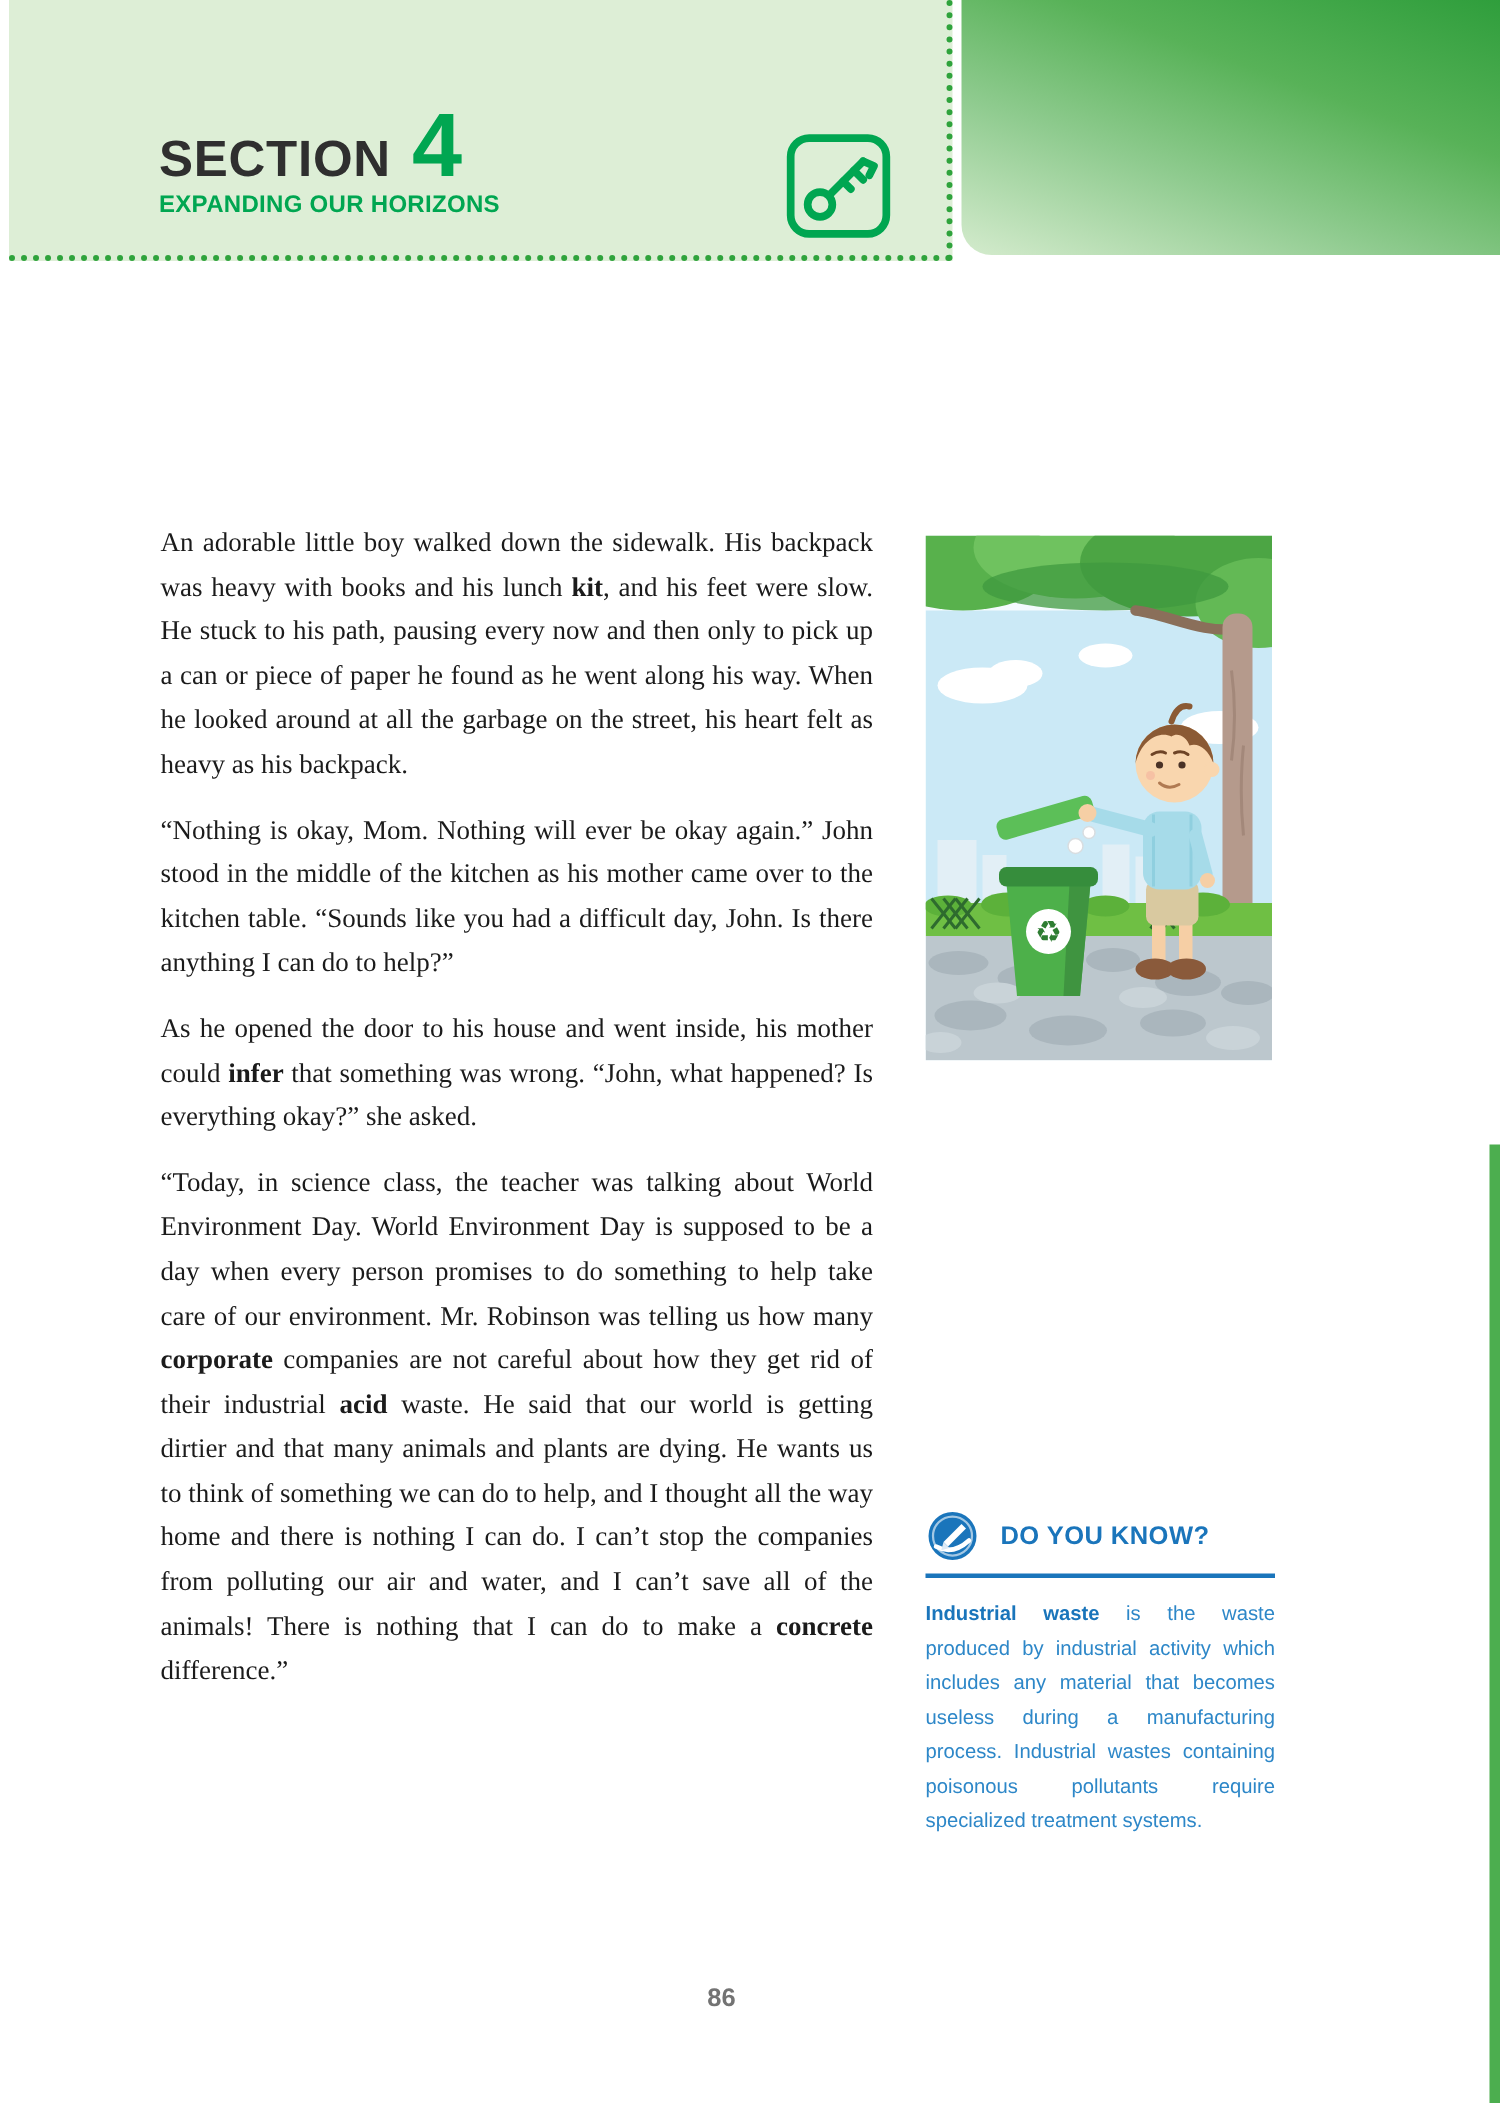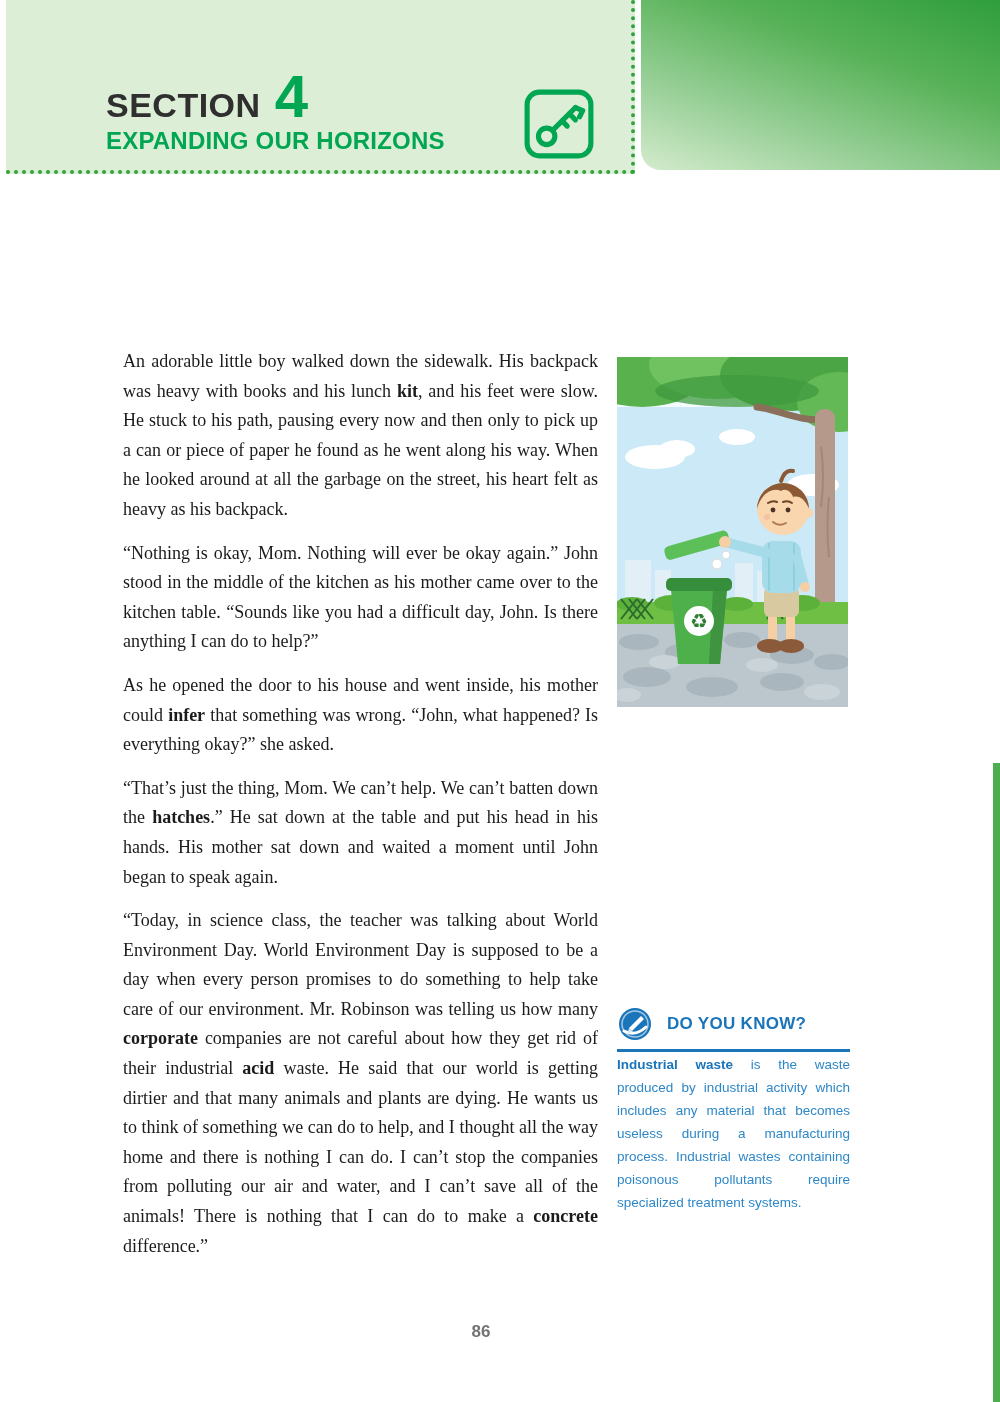--- a/index.html
+++ b/index.html
@@ -16,53 +16,53 @@
   .section-box{
     position:absolute; left:6px; top:0; width:629px; height:174px;
     background:#ddeed6;
     border-bottom:4px dotted #2fa33c;
     border-right:4px dotted #2fa33c;
   }
   .section-text{ position:absolute; left:100px; top:70px; }
   .section-line1{ display:flex; align-items:baseline; }
   .section-word{ font-size:34px; font-weight:700; color:#2f2f2f; letter-spacing:.5px; }
   .section-num{ font-size:60px; font-weight:700; color:#00a651; margin-left:14px; line-height:.9; }
-  .section-sub{ font-size:24px; font-weight:700; color:#00a651; margin-top:2px; letter-spacing:.2px; }
+  .section-sub{ font-size:16px; font-weight:700; color:#00a651; margin-top:2px; letter-spacing:.2px; }
   .key-icon{ position:absolute; left:517px; top:88px; width:72px; height:72px; }
 
   
   .page-title{
     position:absolute; left:107px; top:266px;
     font-size:38px; font-weight:700; color:#00a651; letter-spacing:.2px;
     font-family:"Liberation Sans", sans-serif;
   }
 
   
-  .text-col{ position:absolute; left:123px; top:347px; width:475px; }
+  .text-col{ position:absolute; left:107px; top:347px; width:475px; }
   .text-col p{
     font-family:"Liberation Serif", serif;
     font-size:18px; line-height:29.6px; color:#1b1b1b;
     text-align:justify; margin-bottom:14px;
   }
   .text-col p b{ font-weight:700; }
 
   
   .illustration{
     position:absolute; left:617px; top:357px; width:231px; height:350px;
     overflow:hidden; background:#f6fbfd;
   }
   .illustration svg{ display:block; width:100%; height:100%; }
 
   .dyk{ position:absolute; left:617px; top:1006px; width:233px; }
   .dyk-head{ display:flex; align-items:center; gap:14px; }
   .dyk-icon{ width:36px; height:36px; flex:0 0 auto; }
   .dyk-title{ font-size:17px; font-weight:700; color:#1a75bb; letter-spacing:.3px; }
   .dyk-rule{ border-top:3px solid #1a75bb; margin-top:7px; }
   .dyk-body{
-    margin-top:1px; font-size:13.5px; line-height:23px; color:#2d87c8;
+    margin-top:12px; font-size:13.5px; line-height:23px; color:#2d87c8;
     text-align:justify;
   }
   .dyk-body b{ color:#1a75bb; font-weight:700; }
 
   
   .right-strip{ position:absolute; left:993px; top:763px; width:7px; height:639px; background:#4cae4f; }
   .page-number{
     position:absolute; left:451px; top:1322px; width:60px; text-align:center;
     font-size:17px; font-weight:700; color:#737373;
   }
@@ -95,21 +95,20 @@
         </g>
       </svg>
     </div>
   </div>
 
 
   <div class="text-col" id="story">
       <p><span>An adorable little boy walked down the sidewalk. His backpack was heavy with books and his lunch </span><b>kit</b><span>, and his feet were slow. He stuck to his path, pausing every now and then only to pick up a can or piece of paper he found as he went along his way. When he looked around at all the garbage on the street, his heart felt as heavy as his backpack.</span></p>
       <p><span>“Nothing is okay, Mom. Nothing will ever be okay again.” John stood in the middle of the kitchen as his mother came over to the kitchen table. “Sounds like you had a difficult day, John. Is there anything I can do to help?”</span></p>
       <p><span>As he opened the door to his house and went inside, his mother could </span><b>infer</b><span> that something was wrong. “John, what happened? Is everything okay?” she asked.</span></p>
-      <p><span>“That’s just the thing, Mom. We can’t help. We can’t batten down the </span><b>hatches</b><span>.” He sat down at the table and put his head in his hands. His mother sat down and waited a moment until John began to speak again.</span></p>
       <p><span>“Today, in science class, the teacher was talking about World Environment Day. World Environment Day is supposed to be a day when every person promises to do something to help take care of our environment. Mr. Robinson was telling us how many </span><b>corporate</b><span> companies are not careful about how they get rid of their industrial </span><b>acid</b><span> waste. He said that our world is getting dirtier and that many animals and plants are dying. He wants us to think of something we can do to help, and I thought all the way home and there is nothing I can do. I can’t stop the companies from polluting our air and water, and I can’t save all of the animals! There is nothing that I can do to make a </span><b>concrete</b><span> difference.”</span></p>
     </div>
 
   <div class="illustration">
     <svg viewBox="0 0 231 350" xmlns="http://www.w3.org/2000/svg">
 
       <rect x="0" y="0" width="231" height="350" fill="#f4fbfe"></rect>
       <rect x="0" y="50" width="231" height="215" fill="#cbe9f6"></rect>
 
       <g fill="#ffffff">

